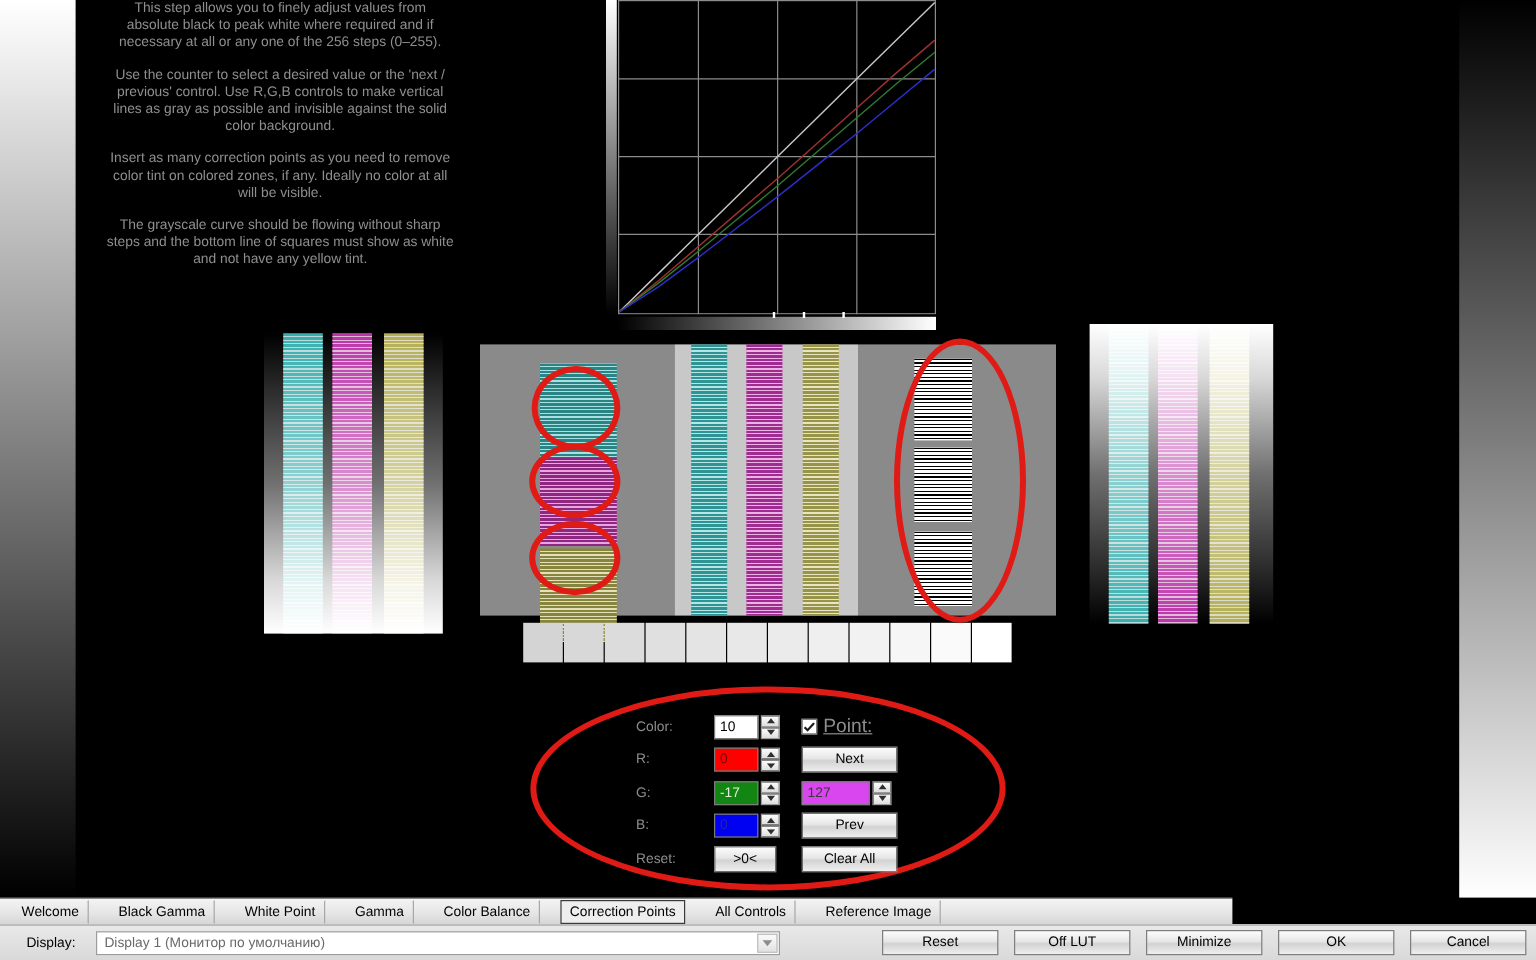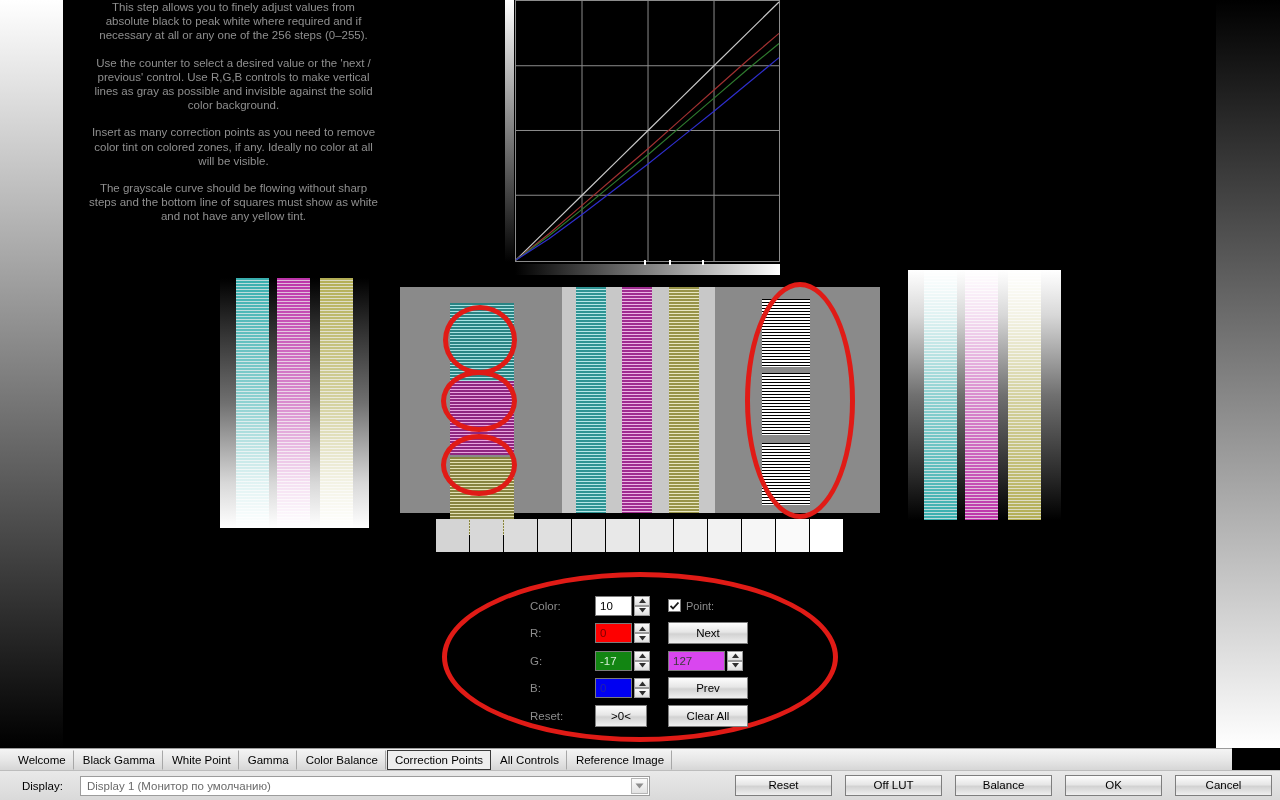--- a/index.html
+++ b/index.html
@@ -110,29 +110,29 @@
     font-family: "Liberation Sans", sans-serif;
   }
   #btn-next, #btn-prev, #btn-clear { width: 80px; }
   #btn-reset0 { width: 52px; }
   .chk-wrap { display: flex; align-items: center; }
   .chk {
     width: 13px; height: 13px; border: 1px solid #7b7b7b; background: #fff;
     display:flex; align-items:center; justify-content:center; margin-right: 5px;
   }
   .chk svg { display:block; }
-  .chk-label { color: #8d8d8d; font-size: 11px; }
+  .chk-label { color: #8d8d8d; font-size: 16px; text-decoration: underline; }
   .right-col { position: absolute; left: 138px; top: 0; }
 
   
   #tabbar {
-    position: absolute; left: 0; top: 748px; width: 1232px; height: 22px;
+    position: absolute; left: 0; top: 748px; width: 1027px; height: 22px;
     background: linear-gradient(to bottom,#f4f4f4 0%,#e6e6e6 55%,#d6d6d6 100%);
     border-top: 1px solid #9b9b9b;
-    display: flex; align-items: center; padding-left: 10px;
+    display: flex; align-items: center; padding-left: 10px; gap: 16px;
   }
   .tab {
     font-size: 11.5px; color: #000; padding: 2px 7px; margin-right: 1px;
     border: 1px solid transparent; line-height: 14px;
   }
   .tab.sep { border-right: 1px solid #a7a7a7; }
   .tab.active { border: 1px solid #3a3a3a; background: #eeeeee; }
   #bottombar {
     position: absolute; left: 0; top: 770px; width: 1280px; height: 30px;
     background: linear-gradient(to bottom,#e9e9e9 0%,#d9d9d9 100%);
@@ -384,19 +384,19 @@
       <span id="display-value">Display 1 (Монитор по умолчанию)</span>
       <span id="display-arrow">
           <svg width="9" height="6">
             <polygon points="0.5,0.5 8.5,0.5 4.5,5.5" fill="#8d8d8d"></polygon>
           </svg>
         </span>
     </span>
     <span id="action-buttons">
         <span class="btn">Reset</span>
         <span class="btn">Off LUT</span>
-        <span class="btn">Balance</span>
+        <span class="btn">Minimize</span>
         <span class="btn">OK</span>
         <span class="btn">Cancel</span>
       </span>
   </div>
 
 </div>
 
 </body></html>

